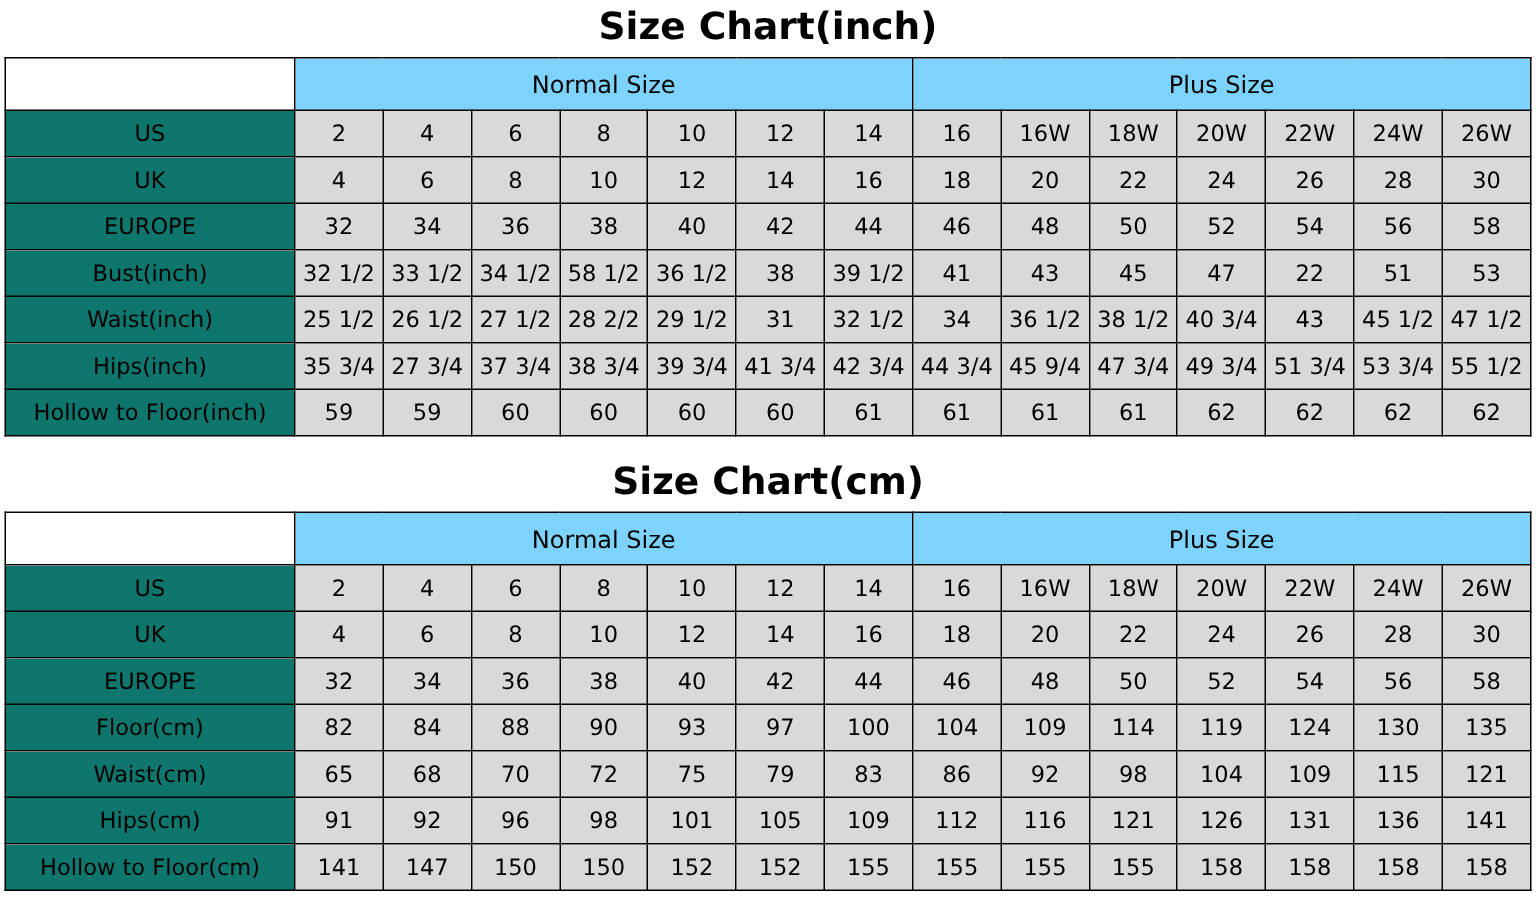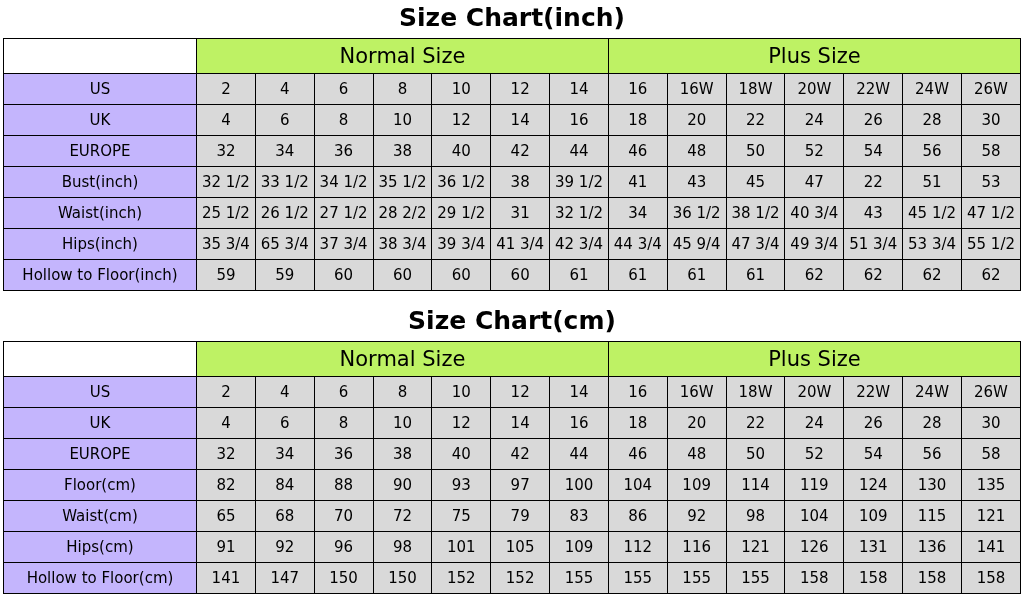--- a/index.html
+++ b/index.html
@@ -39,26 +39,26 @@
     padding: 0;
     height: 30px;
     font-weight: normal;
     font-family: "DejaVu Sans", "Liberation Sans", sans-serif;
     background: #ffffff;
     overflow: hidden;
     white-space: nowrap;
   }
   table.size-table td.rowhead {
     width: 192px;
-    background: #c4b5fd;
+    background: #0f766e;
   }
   table.size-table td.grouphead {
-    font-size: 21px;
+    font-size: 16px;
     height: 34px;
-    background: #bef264;
+    background: #7dd3fc;
   }
   table.size-table td.corner {
     background: #ffffff;
     border-left: 1px solid #000000;
   }
   td.shade {
     background: #d9d9d9 !important;
   }
   .spacer {
     height: 12px;
@@ -125,21 +125,21 @@
           <td class="shade">52</td>
           <td class="shade">54</td>
           <td class="shade">56</td>
           <td class="shade">58</td>
         </tr>
         <tr>
           <td class="rowhead">Bust(inch)</td>
           <td class="shade">32 1/2</td>
           <td class="shade">33 1/2</td>
           <td class="shade">34 1/2</td>
-          <td class="shade">35 1/2</td>
+          <td class="shade">58 1/2</td>
           <td class="shade">36 1/2</td>
           <td class="shade">38</td>
           <td class="shade">39 1/2</td>
           <td class="shade">41</td>
           <td class="shade">43</td>
           <td class="shade">45</td>
           <td class="shade">47</td>
           <td class="shade">22</td>
           <td class="shade">51</td>
           <td class="shade">53</td>
@@ -157,21 +157,21 @@
           <td class="shade">36 1/2</td>
           <td class="shade">38 1/2</td>
           <td class="shade">40 3/4</td>
           <td class="shade">43</td>
           <td class="shade">45 1/2</td>
           <td class="shade">47 1/2</td>
         </tr>
         <tr>
           <td class="rowhead">Hips(inch)</td>
           <td class="shade">35 3/4</td>
-          <td class="shade">65 3/4</td>
+          <td class="shade">27 3/4</td>
           <td class="shade">37 3/4</td>
           <td class="shade">38 3/4</td>
           <td class="shade">39 3/4</td>
           <td class="shade">41 3/4</td>
           <td class="shade">42 3/4</td>
           <td class="shade">44 3/4</td>
           <td class="shade">45 9/4</td>
           <td class="shade">47 3/4</td>
           <td class="shade">49 3/4</td>
           <td class="shade">51 3/4</td>

